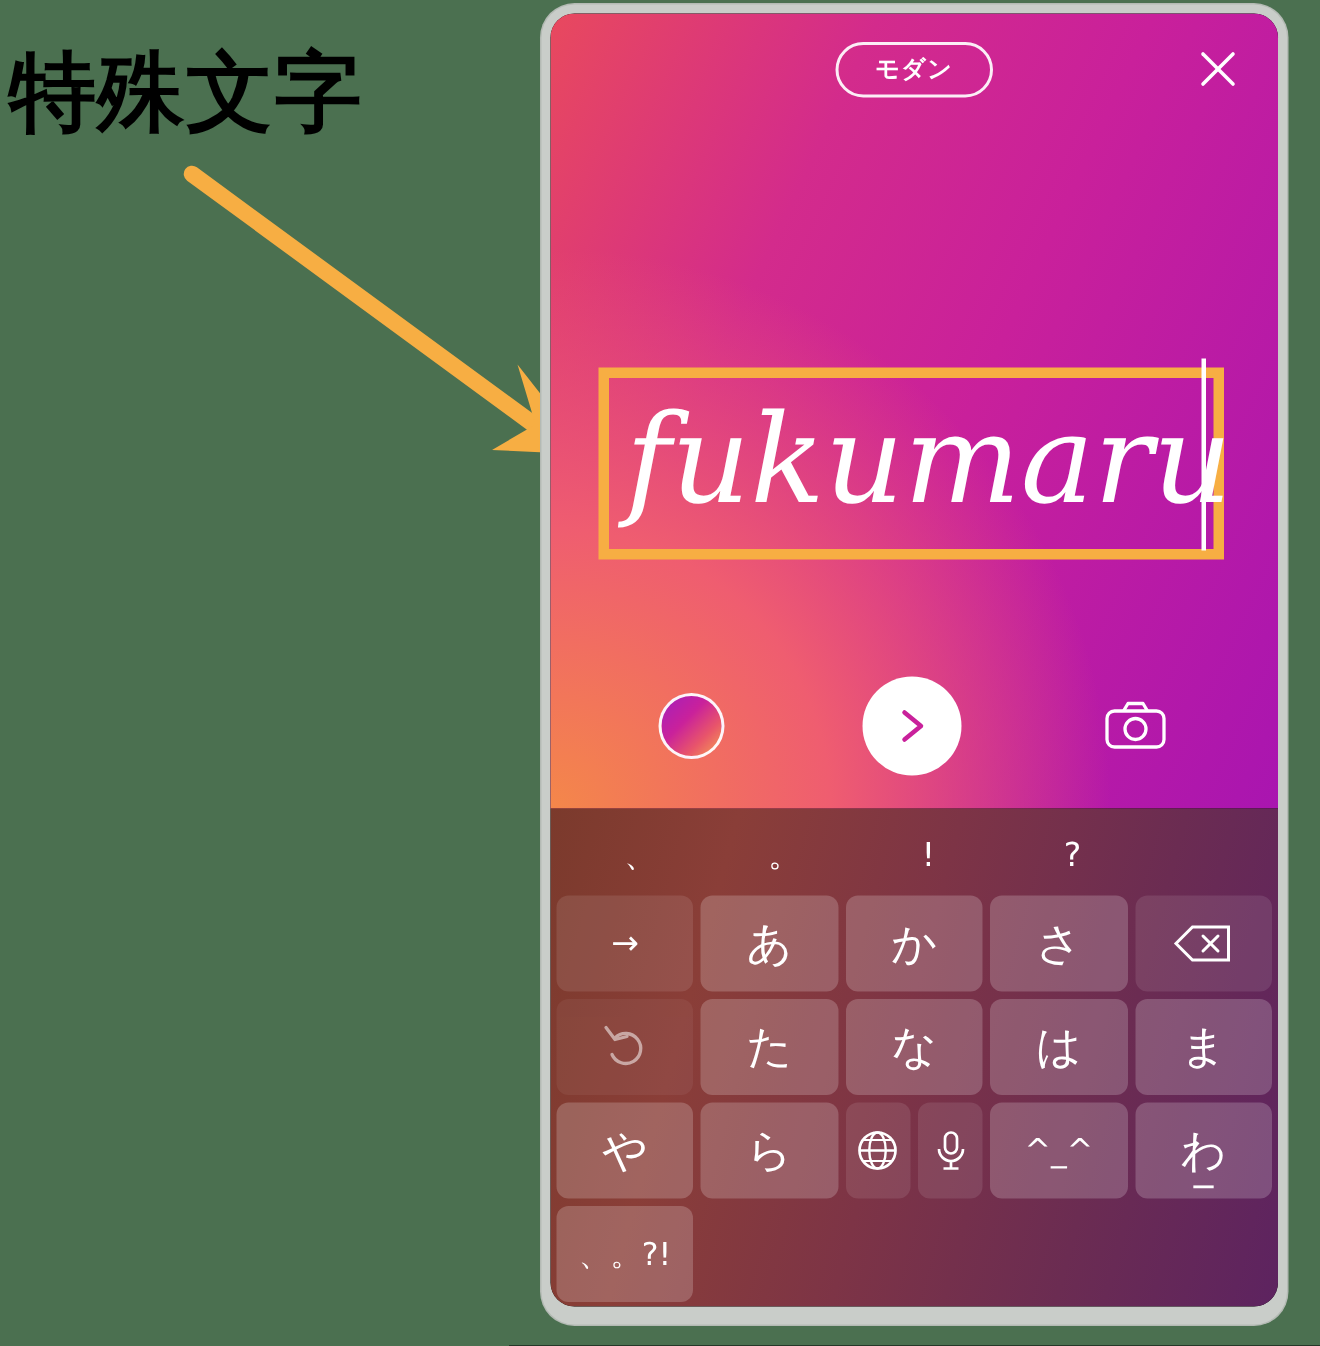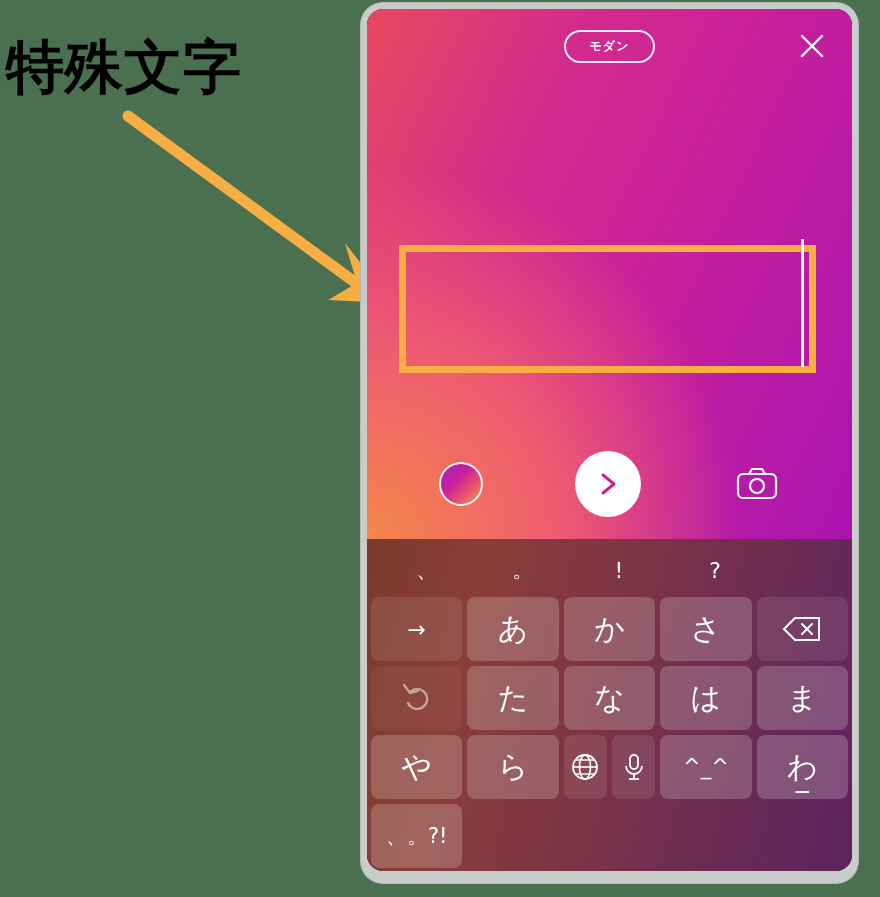--- a/index.html
+++ b/index.html
@@ -18,21 +18,21 @@
   
   #annotation-label {
     position: absolute;
     left: 6px;
     top: 38px;
     font-size: 58px;
     line-height: 1;
     font-weight: 700;
     color: #000000;
     letter-spacing: 1px;
-    font-family: Liberation Sans, sans-serif;
+    font-family: Liberation Mono, monospace;
     white-space: nowrap;
   }
   #annotation-arrow {
     position: absolute;
     left: 0;
     top: 0;
     width: 880px;
     height: 897px;
     pointer-events: none;
   }
@@ -76,21 +76,21 @@
     height: 74px;
     display: flex;
     align-items: center;
     justify-content: center;
   }
   #style-pill {
     border: 2px solid rgba(255,255,255,0.92);
     border-radius: 20px;
     padding: 6px 24px;
     color: #ffffff;
-    font-size: 12px;
+    font-size: 16px;
     font-weight: 700;
     font-family: "DejaVu Sans", sans-serif;
     letter-spacing: 1px;
     background: transparent;
     text-align: center;
   }
   #close-button {
     position: absolute;
     right: 22px;
     top: 50%;
@@ -264,20 +264,21 @@
         <div id="close-button">
           <svg width="28" height="28" viewBox="0 0 28 28">
             <line x1="4" y1="4" x2="24" y2="24" stroke="#ffffff" stroke-width="2.4" stroke-linecap="round"></line>
             <line x1="24" y1="4" x2="4" y2="24" stroke="#ffffff" stroke-width="2.4" stroke-linecap="round"></line>
           </svg>
         </div>
       </div>
 
       <div id="text-entry-wrap">
         <div id="text-highlight-box"></div>
+        <div id="story-text">fukumaru</div>
         <div id="text-caret"></div>
       </div>
 
       <div id="story-controls">
         <div id="color-picker-button"></div>
         <div id="next-button">
           <svg width="26" height="30" viewBox="0 0 26 30">
             <polyline points="8,6 19,15 8,24" fill="none" stroke="#c9219b" stroke-width="3" stroke-linecap="round" stroke-linejoin="round"></polyline>
           </svg>
         </div>

